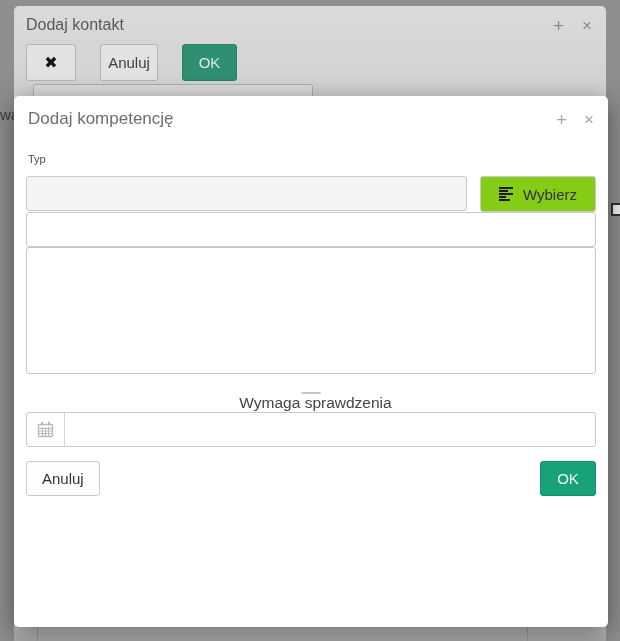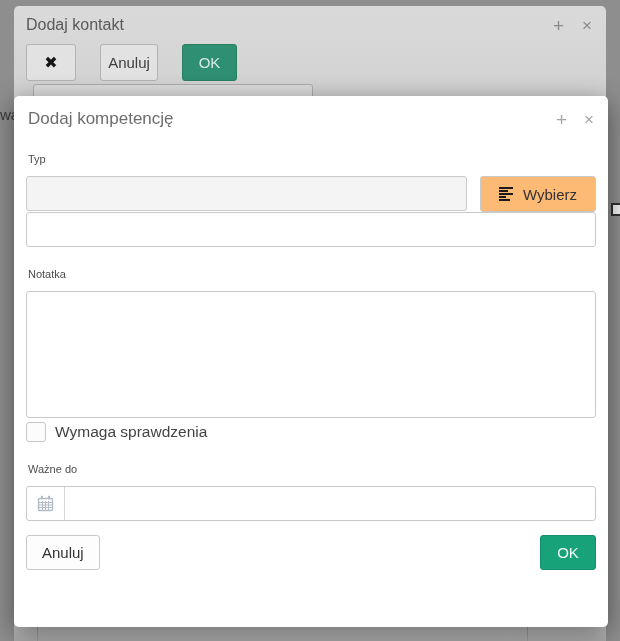--- a/index.html
+++ b/index.html
@@ -83,26 +83,26 @@
     width:100%; border:1px solid #c9c9c9; border-radius:3px;
     font-family:inherit; font-size:15px; color:#333; outline:none;
   }
   .m-input { height:35px; padding:0 8px; background:#fff; }
   .m-input.disabled { background:#f4f4f4; }
   .typ-row { display:flex; align-items:flex-start; }
   .typ-row .m-input { flex:1; }
   .btn-wybierz {
     width:116px; height:36px; margin-left:13px; flex:0 0 auto;
     display:flex; align-items:center; justify-content:center; gap:9px;
-    background:#fdba74; border:1px solid #c9c9c9; border-radius:3px;
+    background:#84cc16; border:1px solid #c9c9c9; border-radius:3px;
     font-size:15px; color:#333; cursor:pointer;
   }
   .m-textarea { height:127px; resize:none; padding:6px 8px; }
 
-  .checkbox-row { margin-top:0; height:20px; display:flex; align-items:center; }
+  .checkbox-row { margin-top:14px; height:20px; display:flex; align-items:center;flex-direction:column; }
   .checkbox {
     width:20px; height:20px; background:#fcfcfc;
     border:1px solid #c6c6c6; border-radius:3px; cursor:pointer;
   }
   .checkbox-label { margin-left:9px; font-size:15.5px; color:#444; }
 
   .date-group { height:35px; display:flex; align-items:stretch; background:#fff; }
   .date-icon-cell {
     width:38px; flex:0 0 auto; display:flex; align-items:center; justify-content:center;
     border-right:1px solid #d6d6d6; cursor:pointer;
@@ -169,29 +169,27 @@
         <rect x="0" y="6" width="14" height="2" fill="#1b1b1b"></rect>
         <rect x="0" y="9" width="7" height="2" fill="#1b1b1b"></rect>
         <rect x="0" y="12" width="11" height="2" fill="#1b1b1b"></rect>
       </svg>
       <span>Wybierz</span>
     </div>
   </div>
 
   <input class="m-input" type="text" value="" style="">
 
-  <div class="m-label">Notatka</div>
   <textarea class="m-textarea" style=""></textarea>
 
   <div class="checkbox-row">
     <div class="checkbox"></div>
     <span class="checkbox-label">Wymaga sprawdzenia</span>
   </div>
 
-  <div class="m-label">Ważne do</div>
   <div class="date-group">
     <div class="date-icon-cell">
       <svg width="17" height="17" viewBox="0 0 17 17">
         <rect x="1.5" y="3.5" width="14" height="12" rx="1" fill="none" stroke="#b3bcc4" stroke-width="1.4"></rect>
         <rect x="4" y="0.8" width="2" height="3.6" fill="#b3bcc4"></rect>
         <rect x="11" y="0.8" width="2" height="3.6" fill="#b3bcc4"></rect>
         <path d="M2 7.5 H15 M2 10 H15 M2 12.5 H15 M5.5 6 V15 M8.5 6 V15 M11.5 6 V15" stroke="#b3bcc4" stroke-width="1"></path>
       </svg>
     </div>
     <input class="date-input" type="text" value="" style="">

